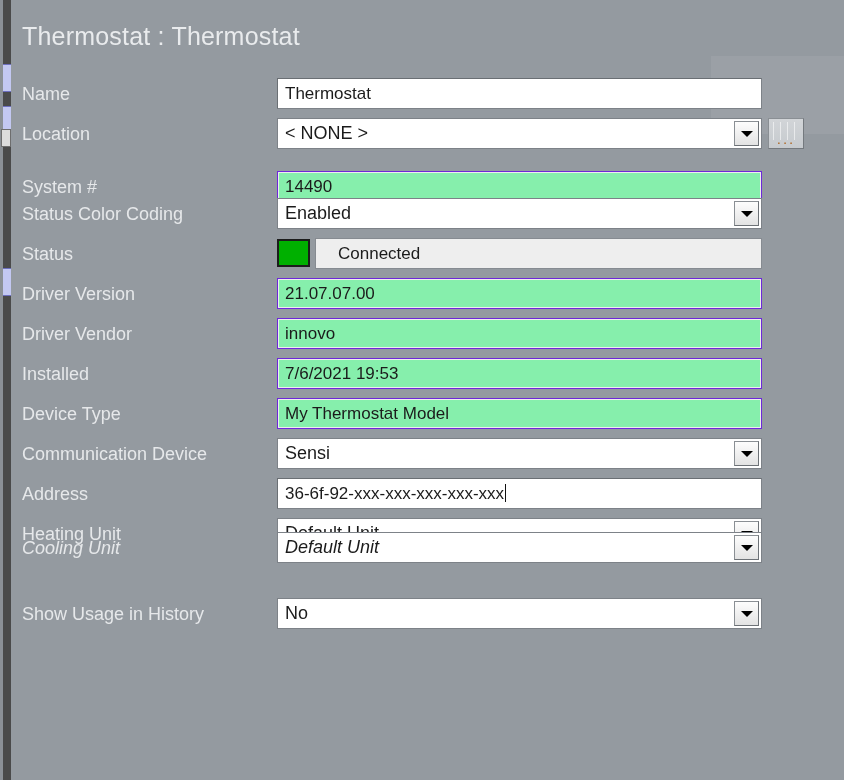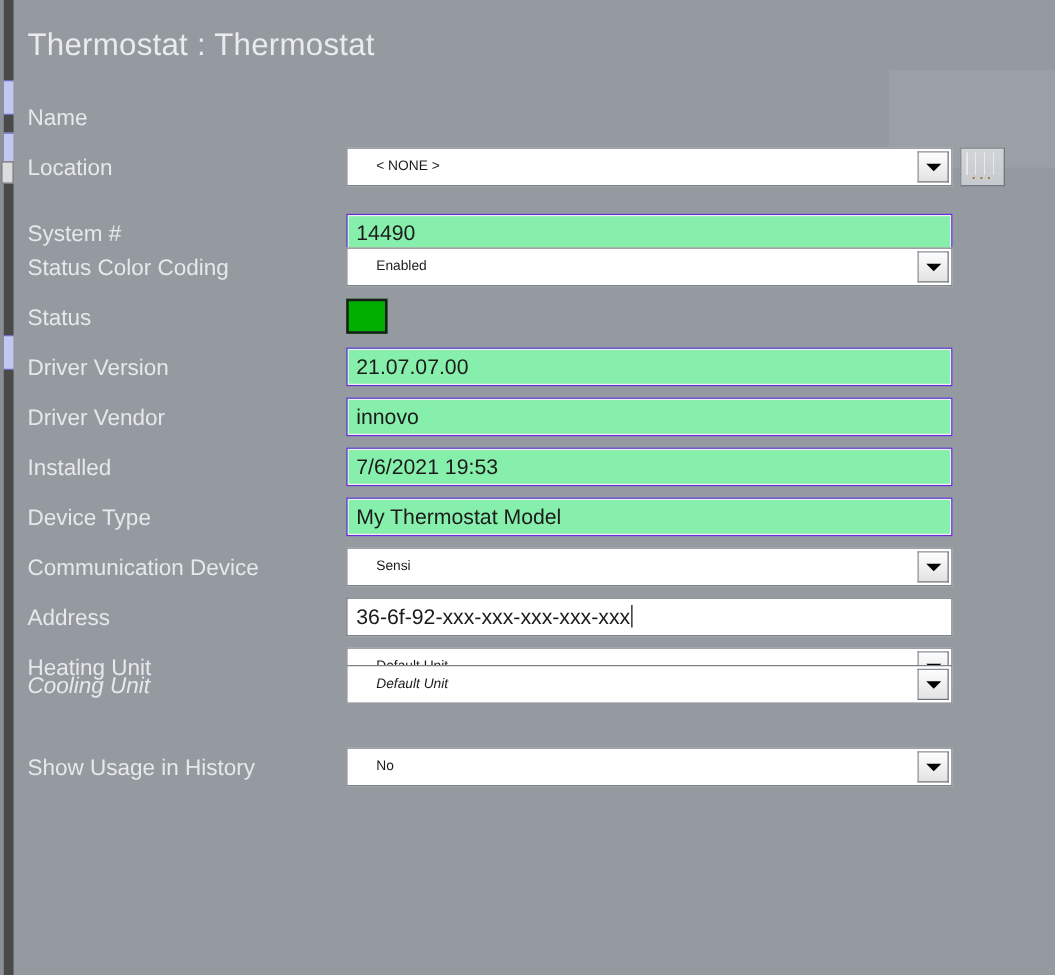--- a/index.html
+++ b/index.html
@@ -148,25 +148,24 @@
     border: 1px solid #7d8288;
     box-shadow: inset 0 0 0 1px #ffffff;
   }
   .combo .combo-text {
     position: absolute;
     left: 7px;
     top: 0;
     right: 32px;
     height: 100%;
     line-height: 29px;
-    font-size: 11px;
+    font-size: 18px;
     color: #1b1b1b;
     white-space: nowrap;
     overflow: hidden;
-    margin-left: 16px;
   }
   .combo .drop-btn {
     position: absolute;
     right: 2px;
     top: 2px;
     width: 25px;
     height: 25px;
     background: linear-gradient(180deg,#fdfdfd 0%, #f0f0f0 50%, #e3e3e3 100%);
     border: 1px solid #8a8f94;
     border-right-color: #6d7277;
@@ -273,20 +272,23 @@
 
   <div class="panel">
 
     <div class="panel-inset"></div>
 
     <div class="title">Thermostat : Thermostat</div>
 
     <div id="rows">
         <div class="row" style="top: 74px;">
           <div class="row-label">Name</div>
+          <div class="field">
+            <div class="tb"><span>Thermostat</span></div>
+          </div>
         </div>
         <div class="row" style="top: 114px;">
           <div class="row-label">Location</div>
           <div class="field">
             <div class="combo">
               <div class="combo-text">&lt; NONE &gt;</div>
               <div class="drop-btn">
                 <div class="caret"></div>
               </div>
             </div>
@@ -309,20 +311,21 @@
               <div class="combo-text">Enabled</div>
               <div class="drop-btn">
                 <div class="caret"></div>
               </div>
             </div>
           </div>
         </div>
         <div class="row" style="top: 234px;">
           <div class="row-label">Status</div>
           <div class="status-swatch" style="background: rgb(0, 176, 0);"></div>
+          <div class="status-text">Connected</div>
         </div>
         <div class="row" style="top: 274px; padding-left: 40px;">
           <div class="row-label">Driver Version</div>
           <div class="field">
             <div class="tb ro"><span>21.07.07.00</span></div>
           </div>
         </div>
         <div class="row" style="top: 314px;">
           <div class="row-label">Driver Vendor</div>
           <div class="field">

